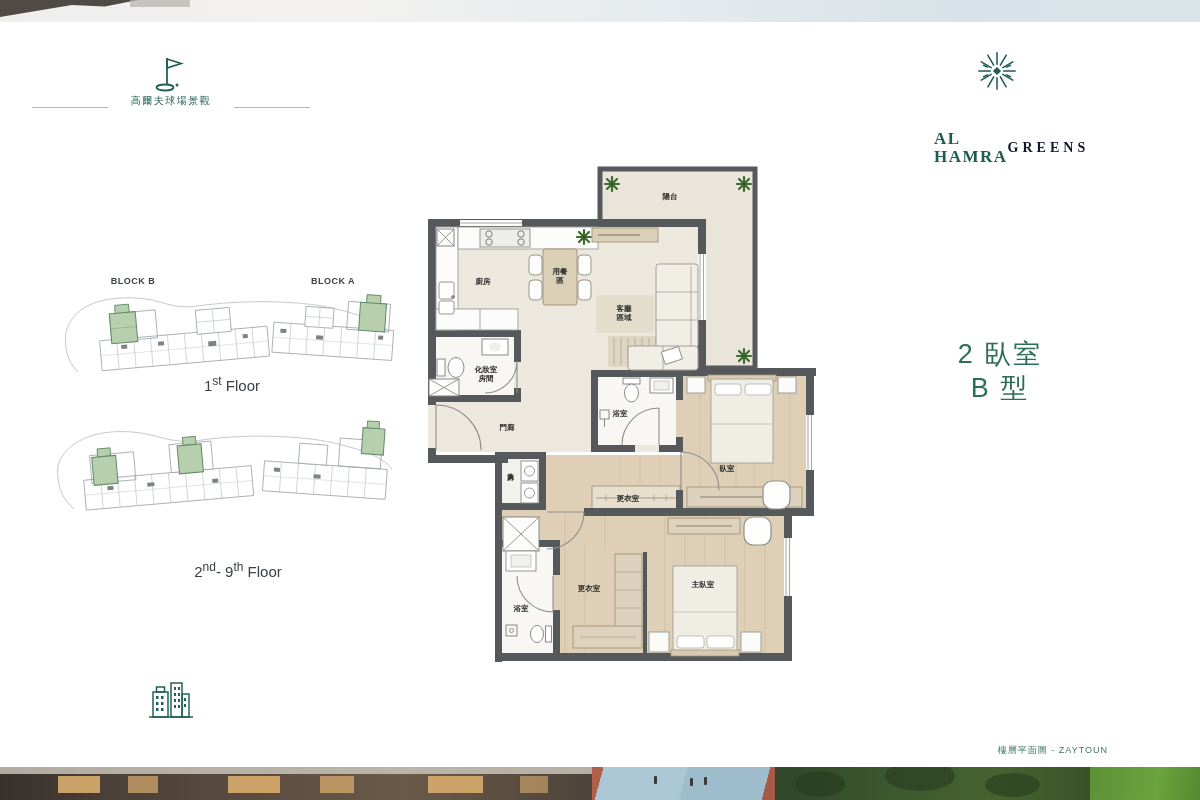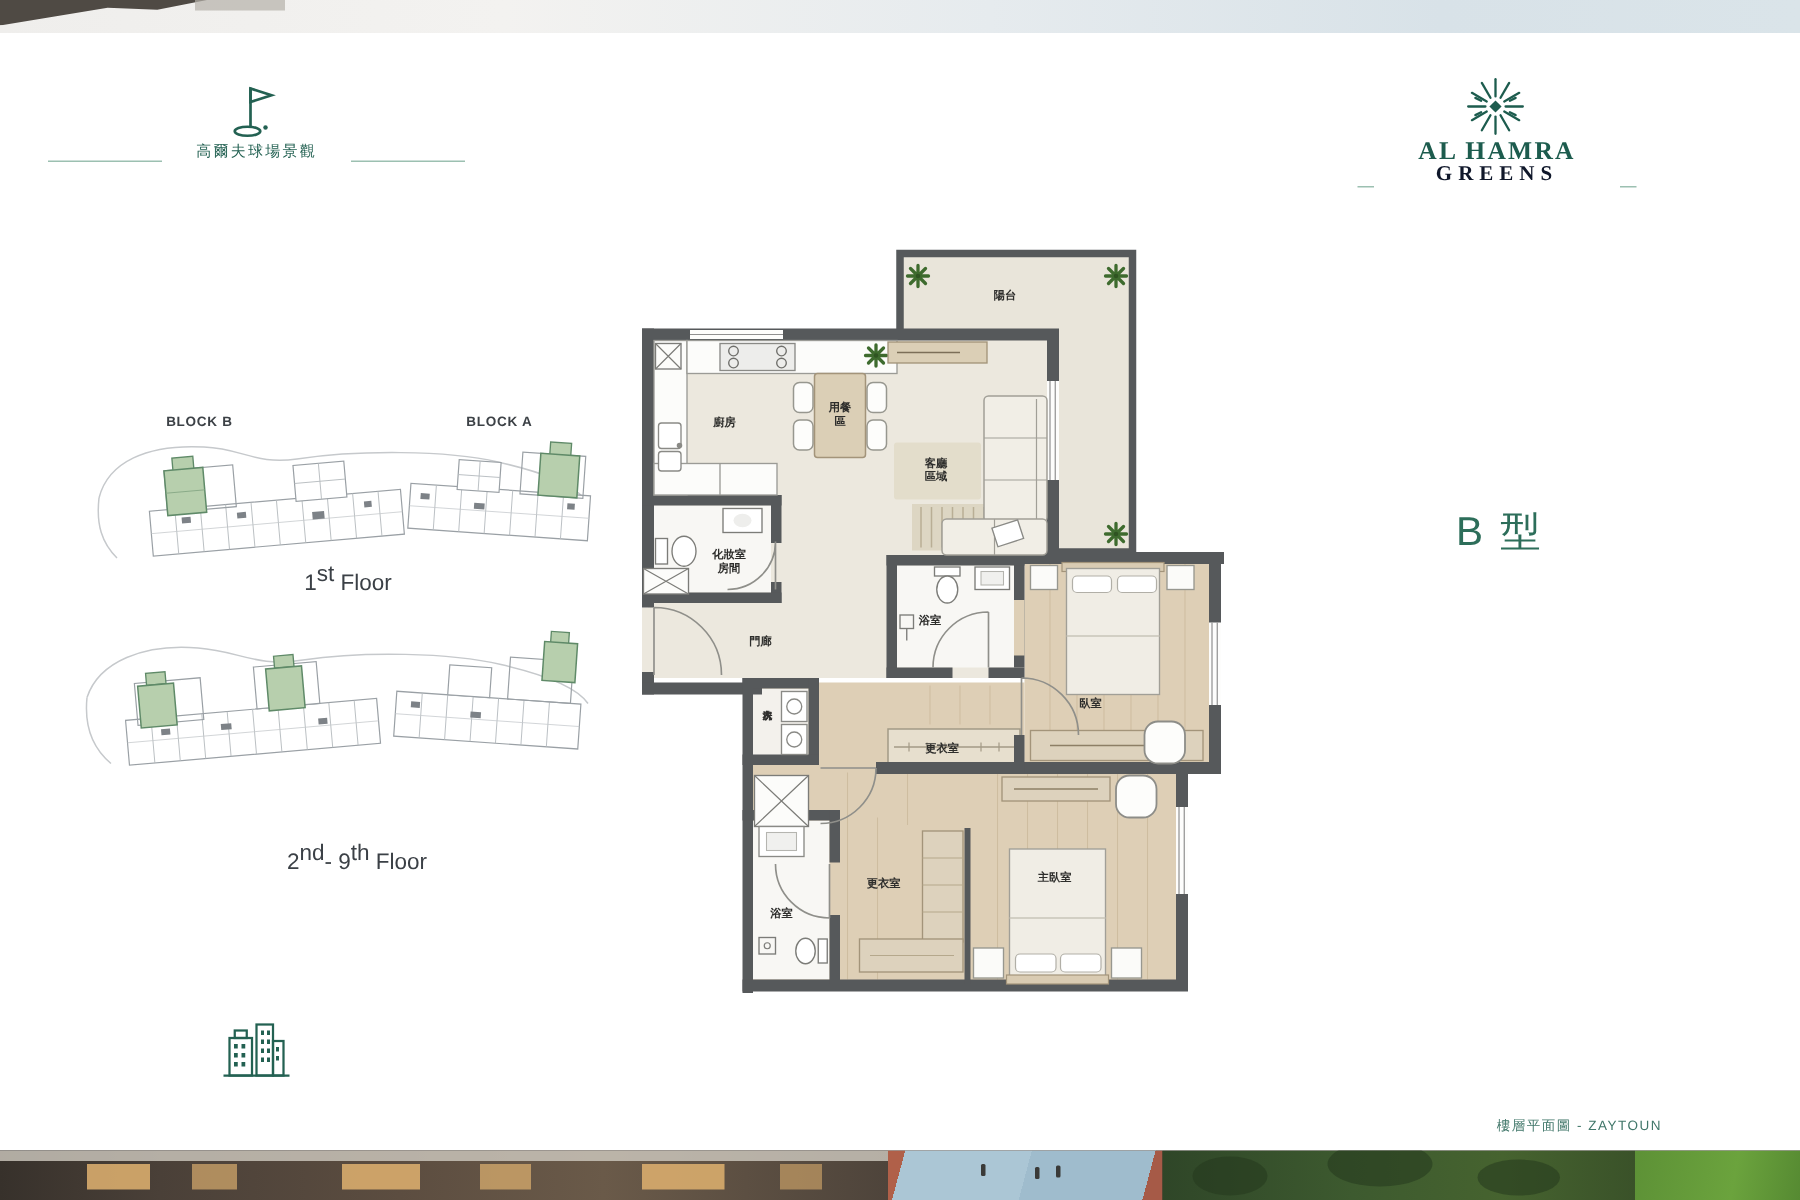--- a/index.html
+++ b/index.html
@@ -24,33 +24,33 @@
   .seg-trees{left:775px;width:315px;
     background:linear-gradient(to right,#2f4628,#3d5a2f 40%,#46632f 72%,#3a5229 100%);}
   .treeblob{position:absolute;border-radius:50%;background:#24381d;opacity:.55;}
   .seg-lawn{left:1090px;width:110px;
     background:linear-gradient(100deg,#5d9136,#6ba33d 60%,#568a32);}
   
   .feat-icon{position:absolute;}
   .feat-row{position:absolute;display:flex;align-items:flex-end;gap:23px;}
   .gline{height:1px;background:#9cc0b1;flex:1;}
   .feat-label{font-size:10px;color:#236152;letter-spacing:1.5px;white-space:nowrap;}
-  .brand-col{display:flex;flex-direction:column;align-items:center;line-height:1.05;padding:0 6px;}
+  .brand-col{display:flex;flex-direction:row;align-items:center;line-height:1.05;padding:0 6px;margin-top:38px;}
   .brand-1{font-family:"Liberation Serif",serif;font-size:17px;letter-spacing:1.5px;color:#1d5c4e;font-weight:600;}
   .brand-2{font-family:"Liberation Serif",serif;font-size:14px;letter-spacing:4px;color:#0f172a;font-weight:600;}
   .footnote{font-size:9px;color:#41776a;letter-spacing:1px;white-space:nowrap;}
   
   .unit-info{position:absolute;left:870px;top:338px;width:260px;text-align:center;color:#2d6e5a;}
   .unit-title{font-size:27px;letter-spacing:2px;font-weight:500;line-height:1.25;}
   .unit-sub{margin-top:16px;font-size:12px;letter-spacing:.5px;}
   .unit-area{margin-top:4px;font-size:12.5px;letter-spacing:.5px;}
   
   .kp{position:absolute;}
   .kp-caption{position:absolute;text-align:center;font-size:15px;color:#3b4046;}
-  .kp-caption sup{font-size:15px;}
+  .kp-caption sup{font-size:12px;}
   .kp-block-label{font-size:9px;font-weight:bold;fill:#3c4146;letter-spacing:.5px;text-anchor:middle;
      font-family:"Liberation Sans",sans-serif;}
   
   .plan text{font-family:"Liberation Sans",sans-serif;}
   .rl{font-size:7.5px;font-weight:700;fill:#2e2e2c;text-anchor:middle;}
   .rl-v{font-size:6.5px;font-weight:700;fill:#2e2e2c;text-anchor:middle;writing-mode:vertical-rl;}
 </style>
 </head>
 <body>
 
@@ -99,20 +99,21 @@
   <div class="feat-row" style="left:905px;top:92px;width:186px;">
     <div class="gline"></div>
     <div class="brand-col">
       <span class="brand-1">AL HAMRA</span>
       <span class="brand-2">GREENS</span>
     </div>
     <div class="gline"></div>
   </div>
 
   <div class="unit-info">
+    <div class="unit-title">2 臥室</div>
     <div class="unit-title">B 型</div>
   </div>
 
   <svg class="kp" style="left:58px;top:270px;" width="340" height="125" viewBox="0 0 340 125">
     <text class="kp-block-label" x="75" y="14">BLOCK B</text>
     <text class="kp-block-label" x="275" y="14">BLOCK A</text>
     <g stroke="#c6c9cc" fill="none" stroke-width="1">
       <path d="M8,62 C14,38 40,26 78,28 C104,29 112,40 140,36 C180,30 240,30 274,38 C300,44 326,52 334,66"></path>
       <path d="M8,62 C6,80 10,92 20,102"></path>
     </g>

